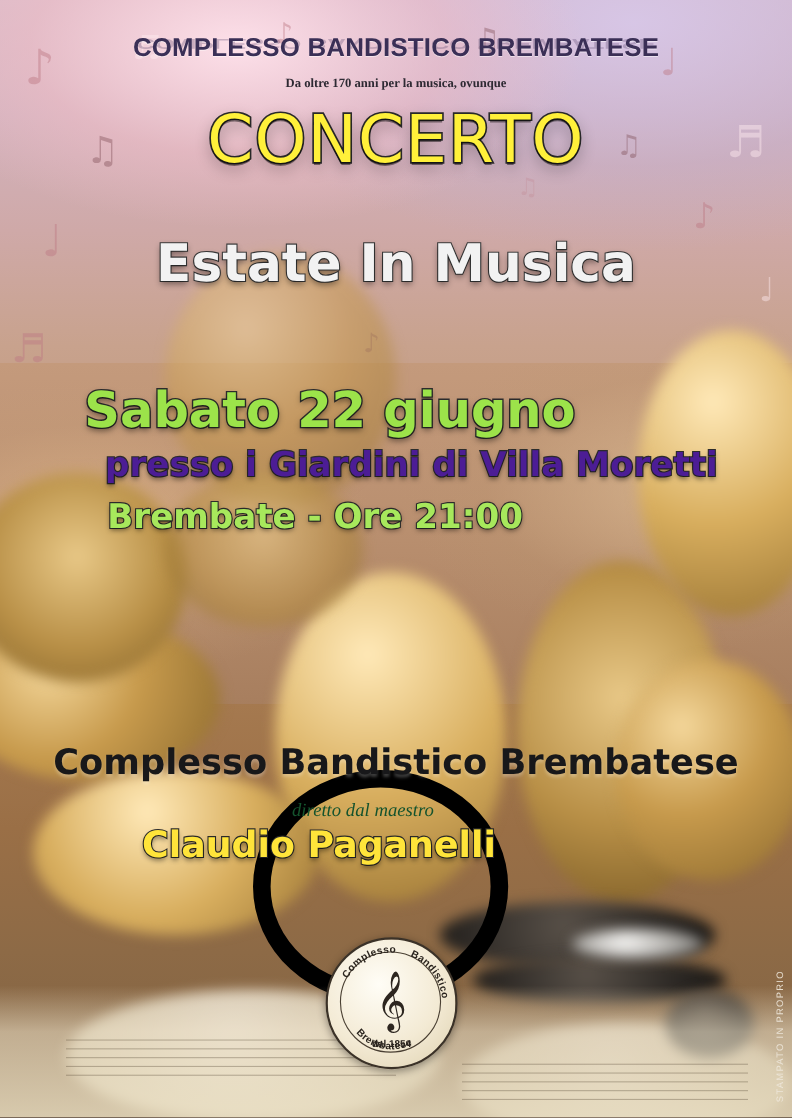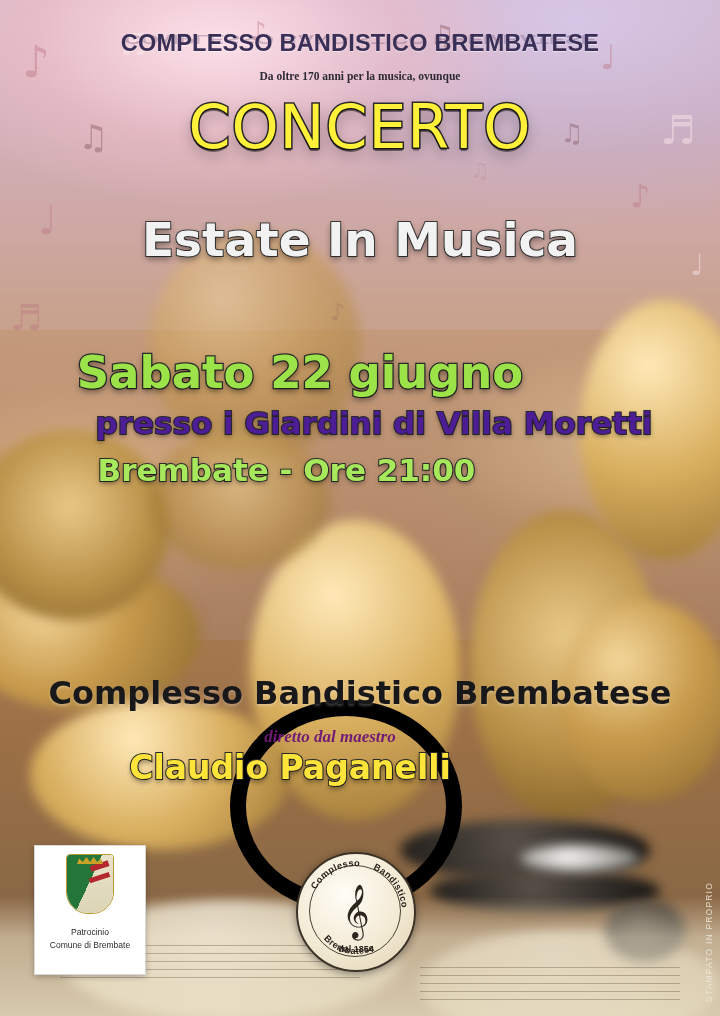--- a/index.html
+++ b/index.html
@@ -193,24 +193,24 @@
     font-family: "DejaVu Sans", sans-serif;
     color: #18181a;
     text-shadow: 0 2px 3px rgba(255,255,255,0.25);
   }
   .directed-line {
     position: absolute;
     top: 727px; left: 0;
     width: 660px;
     text-align: center;
     font-size: 17px;
-    font-weight: bold;
+    font-weight: normal;
     font-style: italic;
     font-family: "Liberation Serif", serif;
-    color: #701a75;
+    color: #14532d;
   }
   .maestro-line {
     position: absolute;
     top: 748px; left: 0;
     width: 580px;
     text-align: center;
     font-size: 33px;
     font-weight: bold;
     font-family: "DejaVu Sans", sans-serif;
     color: #ffe43a;
@@ -422,32 +422,20 @@
   <div class="subtitle-estate">Estate In Musica</div>
 
   <div class="date-line">Sabato 22 giugno</div>
   <div class="venue-line">presso i Giardini di Villa Moretti</div>
   <div class="place-line">Brembate - Ore 21:00</div>
 
   <div class="ensemble-line">Complesso Bandistico Brembatese</div>
   <div class="directed-line">diretto dal maestro</div>
   <div class="maestro-line">Claudio Paganelli</div>
 
-  <div class="patron-box">
-    <div class="crest">
-      <div class="green"></div>
-      <div class="red-bar"></div>
-      <div class="red-bar2"></div>
-      <div class="crown"></div>
-    </div>
-    <div class="patron-label">
-      <div>Patrocinio</div>
-      <div>Comune di Brembate</div>
-    </div>
-  </div>
 
   <div class="seal">
     <div class="seal-inner"></div>
     <svg class="arc-text" viewBox="0 0 116 116">
       <defs>
         <path id="arcTop" d="M 12,58 A 46,46 0 0 1 104,58"></path>
         <path id="arcBottom" d="M 16,58 A 42,42 0 0 0 100,58"></path>
       </defs>
       <text><textPath href="#arcTop" startOffset="16%">Complesso</textPath></text>
       <text><textPath href="#arcTop" startOffset="62%">Bandistico</textPath></text>

